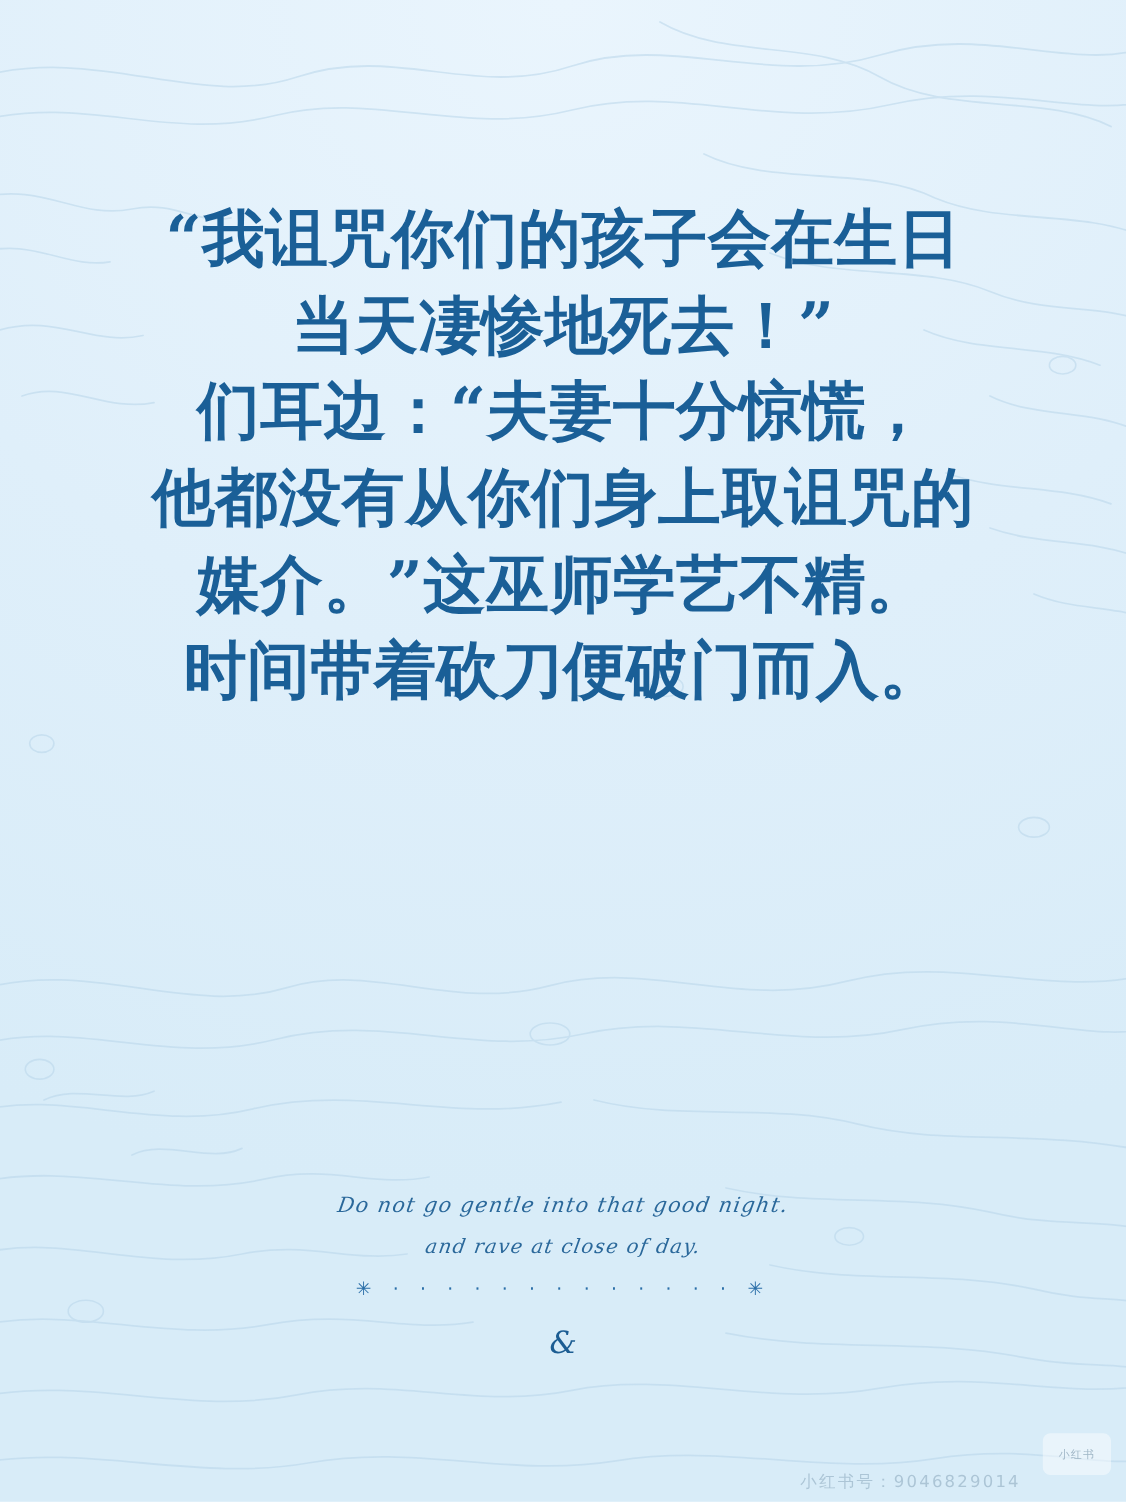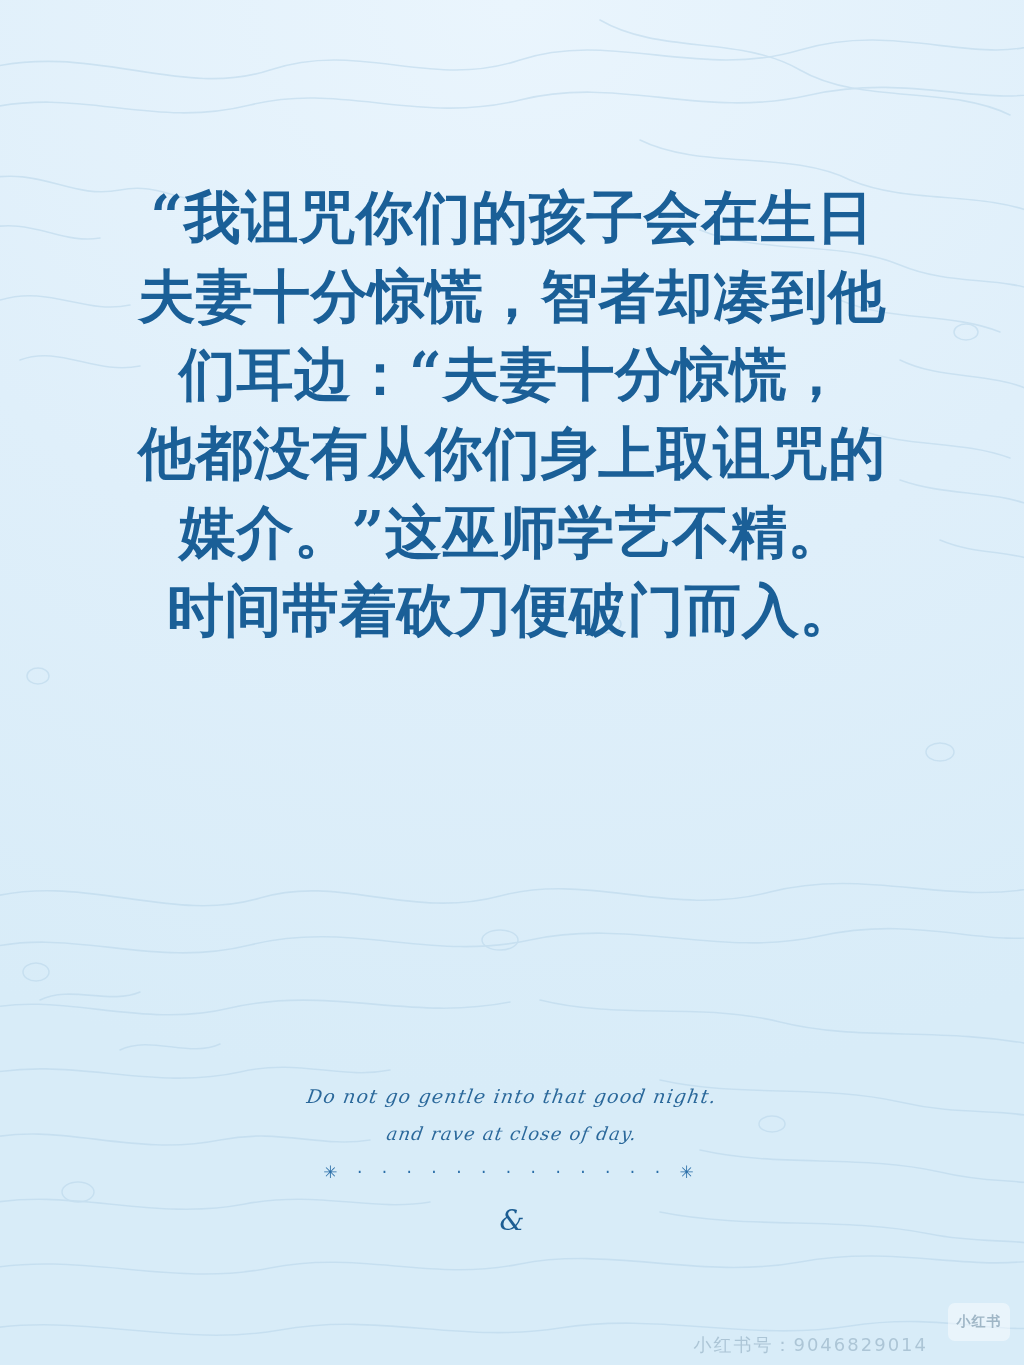--- a/index.html
+++ b/index.html
@@ -95,31 +95,30 @@
     right: 14px;
     bottom: 24px;
     width: 62px;
     height: 38px;
     border-radius: 7px;
     background: rgba(255,255,255,0.45);
     display: flex;
     align-items: center;
     justify-content: center;
     color: #9fb6c6;
-    font-size: 14px;
+    font-size: 10px;
     letter-spacing: 1px;
     font-family: "DejaVu Sans", sans-serif;
-    font-weight: bold;
   }
   .wm-text {
     position: absolute;
     right: 96px;
     bottom: 8px;
     color: rgba(120,150,172,0.45);
-    font-size: 18px;
+    font-size: 15px;
     letter-spacing: 2px;
     font-family: "DejaVu Sans", sans-serif;
     white-space: nowrap;
   }
 </style>
 </head>
 <body>
 
 <div class="page">
 
@@ -163,21 +162,21 @@
         <ellipse cx="966" cy="332" rx="12" ry="8"></ellipse>
         <ellipse cx="940" cy="752" rx="14" ry="9"></ellipse>
         <ellipse cx="500" cy="940" rx="18" ry="10"></ellipse>
         <ellipse cx="772" cy="1124" rx="13" ry="8"></ellipse>
       </g>
     </svg>
   </div>
 
   <div class="quote-block">
     <div class="quote-line">“我诅咒你们的孩子会在生日</div>
-    <div class="quote-line">夫妻十分惊慌，智者却凑到他</div>
+    <div class="quote-line">当天凄惨地死去！”</div>
     <div class="quote-line">们耳边：“夫妻十分惊慌，</div>
     <div class="quote-line">他都没有从你们身上取诅咒的</div>
     <div class="quote-line">媒介。”这巫师学艺不精。</div>
     <div class="quote-line">时间带着砍刀便破门而入。</div>
   </div>
 
   <div class="footer">
     <span class="hand line1">Do not go gentle into that good night.</span>
     <span class="hand line2">and rave at close of day.</span>
     <div class="dotrow">✳ · · · · · · · · · · · · · ✳</div>

